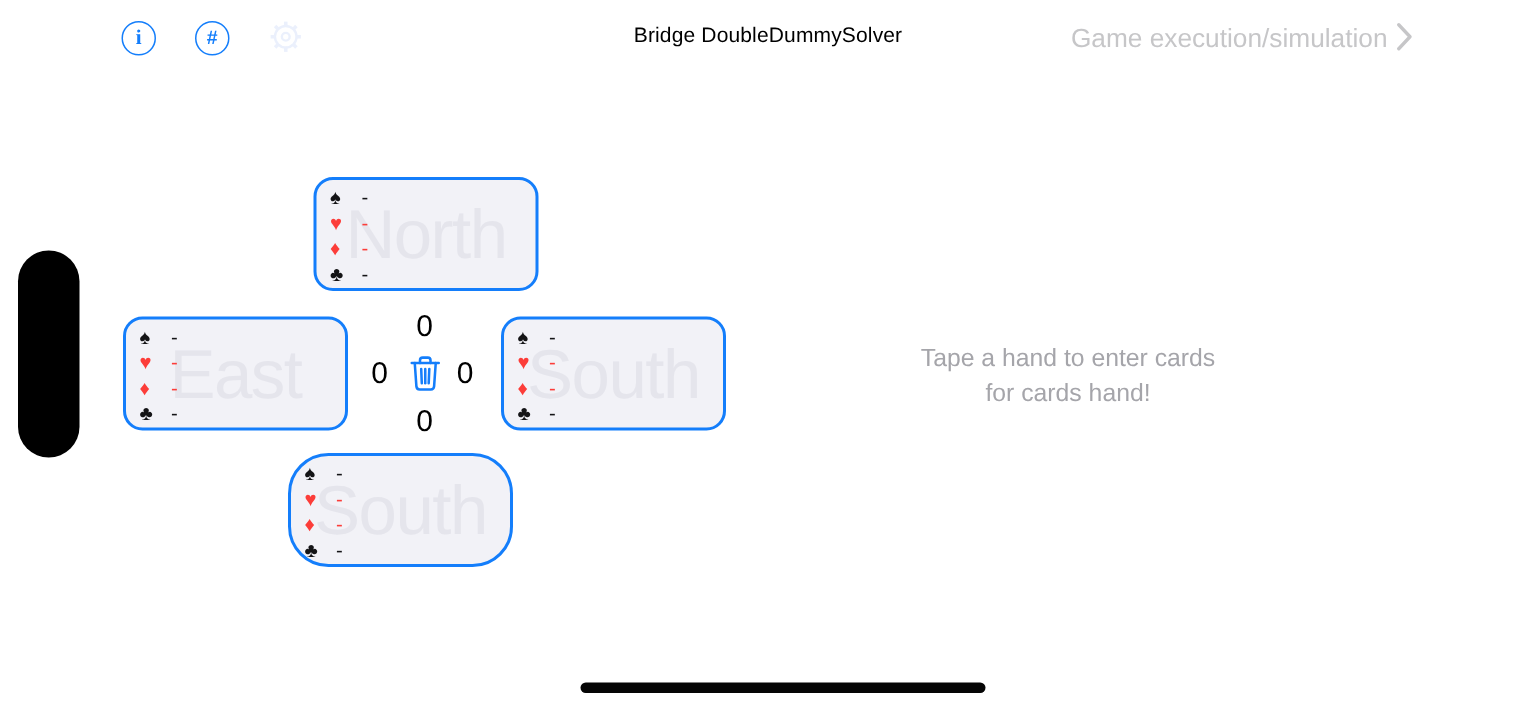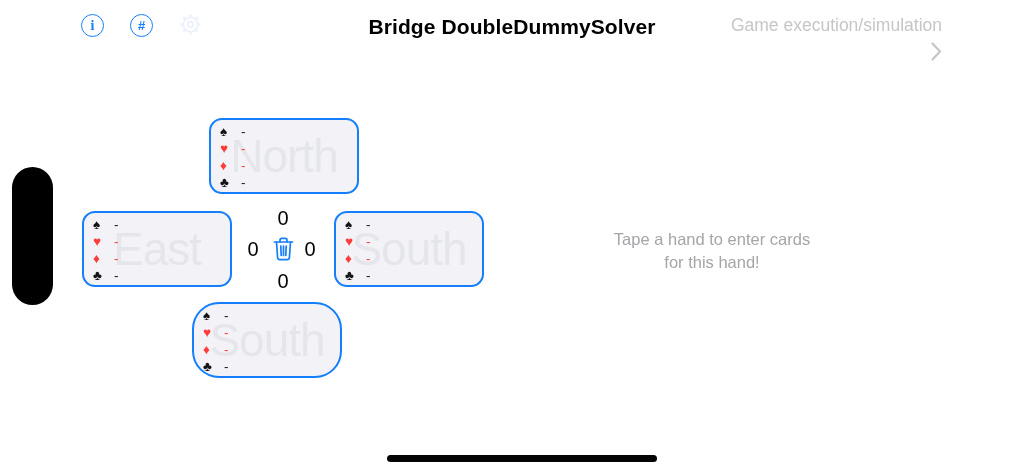--- a/index.html
+++ b/index.html
@@ -30,29 +30,28 @@
     font-size: 13px; font-weight: 700; line-height: 1;
     transform: translateY(-0.5px);
   }
   .btn-info   { left: 81px;  top: 14px; }
   .btn-number { left: 130px; top: 14px; }
   .btn-gear   { left: 178px; top: 13px; width: 25px; height: 25px;
                 border: none; opacity: 0.9; }
   .page-title {
     left: 0; right: 0; top: 15px;
     text-align: center;
-    font-size: 21px; font-weight: 700; color: #000;
+    font-size: 14px; font-weight: 400; color: #000;
     letter-spacing: 0.1px;
   }
   .nav-link {
     top: 15px; right: 82px;
-    display: flex; align-items: flex-end; gap: 6px;
+    display: flex; align-items: flex-start; gap: 6px;
     font-size: 17.5px; color: #c6c6c8;
     cursor: pointer;
-    flex-direction: column;
   }
   .chevron svg { display: block; }
 
   
   .notch {
     left: 12px; top: 167px;
     width: 41px; height: 138px;
     background: #000;
     border-radius: 21px;
   }
@@ -267,14 +266,14 @@
       <path d="M4.5 6 l1.1 15.6 a2.2 2.2 0 0 0 2.2 2 h7.4 a2.2 2.2 0 0 0 2.2 -2 L18.5 6"></path>
       <path d="M8.8 10 l0.4 9.5"></path>
       <path d="M11.5 10 v9.5"></path>
       <path d="M14.2 10 l-0.4 9.5"></path>
     </svg>
   </span>
 </button>
 
 <div class="abs hint">
   <div>Tape a hand to enter cards</div>
-  <div>for this hand!</div>
+  <div>for cards hand!</div>
 </div>
 
 </body></html>

